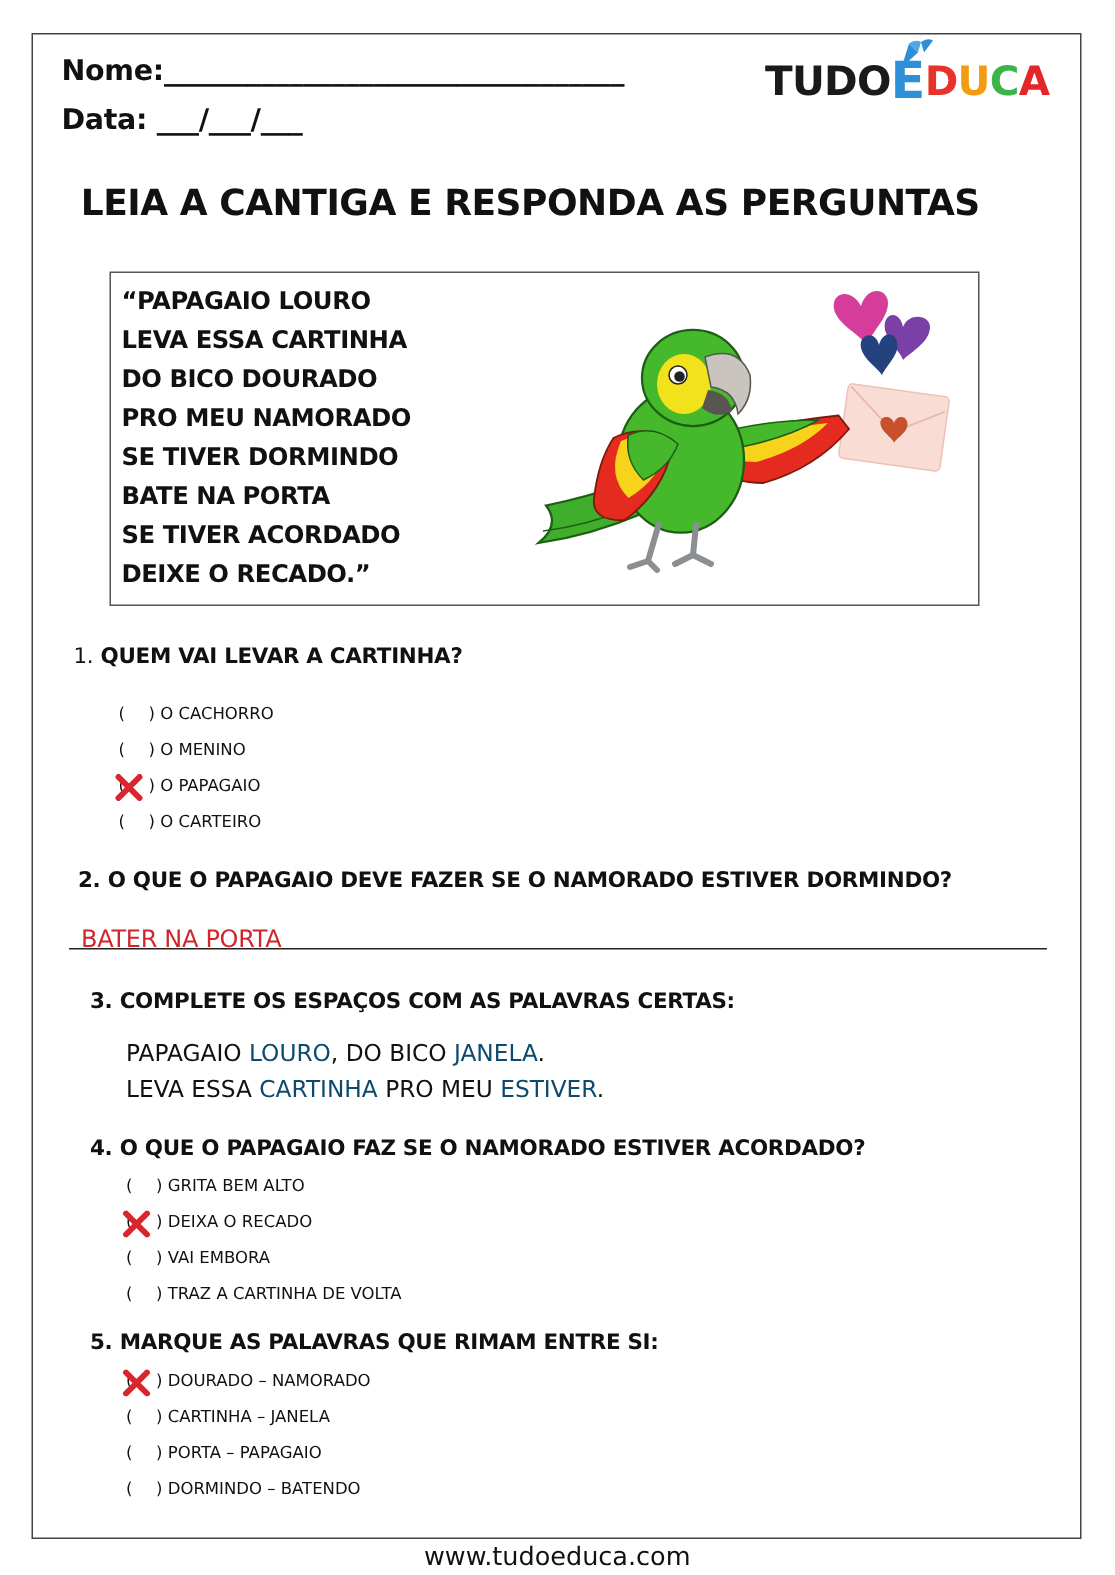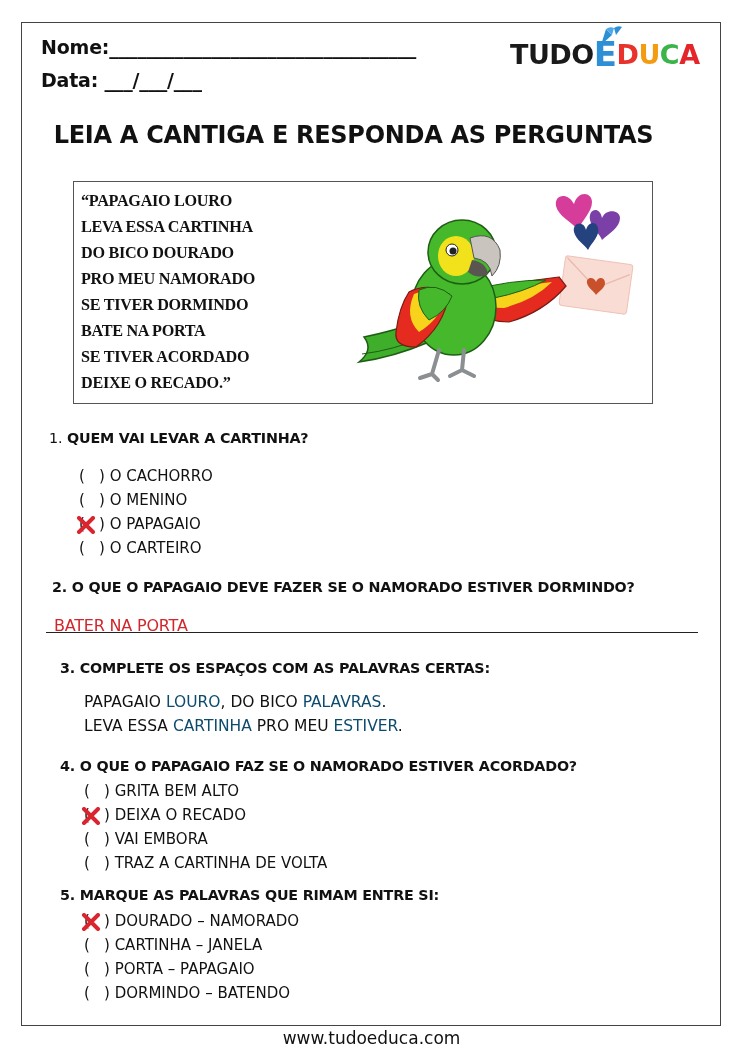--- a/index.html
+++ b/index.html
@@ -12,28 +12,28 @@
   .hdr-date { top: 69px; }
   .logo { position: absolute; left: 510px; top: 30px; height: 48px; display: flex; align-items: center;
           font-family: "DejaVu Sans", sans-serif; font-weight: bold; font-size: 27px; letter-spacing: -0.5px; }
   .logo .tudo { color: #1a1a1a; }
   .logo .e { color: #2d8fd6; font-size: 34px; position: relative; }
   .logo .d { color: #e8322b; } .logo .u { color: #f39c12; } .logo .c { color: #3bb44a; } .logo .a { color: #e4262a; }
   .book { position: absolute; left: 598px; top: 25px; }
   .title { position: absolute; left: 0; width: 707px; top: 121px; text-align: center;
            font-weight: bold; font-size: 24px; letter-spacing: -0.3px; }
   .poem-box { position: absolute; left: 73px; top: 181px; width: 580px; height: 223px;
-              border: 1.3px solid #555; box-sizing: border-box; font-family: Liberation Serif, serif; }
+              border: 1.3px solid #555; box-sizing: border-box; }
   .poem { position: absolute; left: 7px; top: 6px; font-weight: bold; font-size: 16.2px; line-height: 26px;
           letter-spacing: -0.3px; }
   .poem div { white-space: nowrap; }
   .parrot { position: absolute; left: 260px; top: 0px; }
   .q { position: absolute; font-weight: bold; font-size: 14.3px; white-space: nowrap; letter-spacing: -0.2px; }
   .q .num-plain { font-weight: normal; }
-  .opts { position: absolute; font-size: 15px; line-height: 24px; white-space: nowrap; }
+  .opts { position: absolute; font-size: 11px; line-height: 24px; white-space: nowrap; }
   .opt { position: relative; }
   .paren { display: inline-block; width: 20px; position: relative; }
   .xmark { position: absolute; left: -3px; top: 4px; }
   .answer-line { position: absolute; left: 46px; top: 612px; width: 652px; height: 20px;
                  border-bottom: 1.4px solid #222; }
   .answer-text { position: absolute; left: 8px; bottom: -3px; color: #d0262c; font-size: 16px; letter-spacing: -0.2px; }
   .red { color: #0c4a6e; }
   .fill { position: absolute; left: 84px; top: 690px; font-size: 15.5px; line-height: 24px; white-space: nowrap; }
   .footer { position: absolute; left: 0; width: 743px; top: 1028px; text-align: center; font-size: 17px; color: #111; }
 </style>
@@ -140,21 +140,21 @@
 </div>
 
 <div class="q" style="left:52px; top:579px;">2. O QUE O PAPAGAIO DEVE FAZER SE O NAMORADO ESTIVER DORMINDO?</div>
 <div class="answer-line">
   <span class="answer-text">BATER NA PORTA</span>
 </div>
 
 <div class="q" style="left:60px; top:660px;">3. COMPLETE OS ESPAÇOS COM AS PALAVRAS CERTAS:</div>
 <div class="fill">
   <div>
-    <span>PAPAGAIO </span><span class="red">LOURO</span><span>, DO BICO </span><span class="red">PALAVRAS</span><span>.</span>
+    <span>PAPAGAIO </span><span class="red">LOURO</span><span>, DO BICO </span><span class="red">JANELA</span><span>.</span>
   </div>
   <div>
     <span>LEVA ESSA </span><span class="red">CARTINHA</span><span> PRO MEU </span><span class="red">ESTIVER</span><span>.</span>
   </div>
 </div>
 
 <div class="q" style="left:60px; top:758px;">4. O QUE O PAPAGAIO FAZ SE O NAMORADO ESTIVER ACORDADO?</div>
 <div class="opts" style="left:84px; top:779px;">
   <div class="opt">
     <span class="paren"><span>(</span></span><span>)</span> <span>GRITA BEM ALTO</span>

